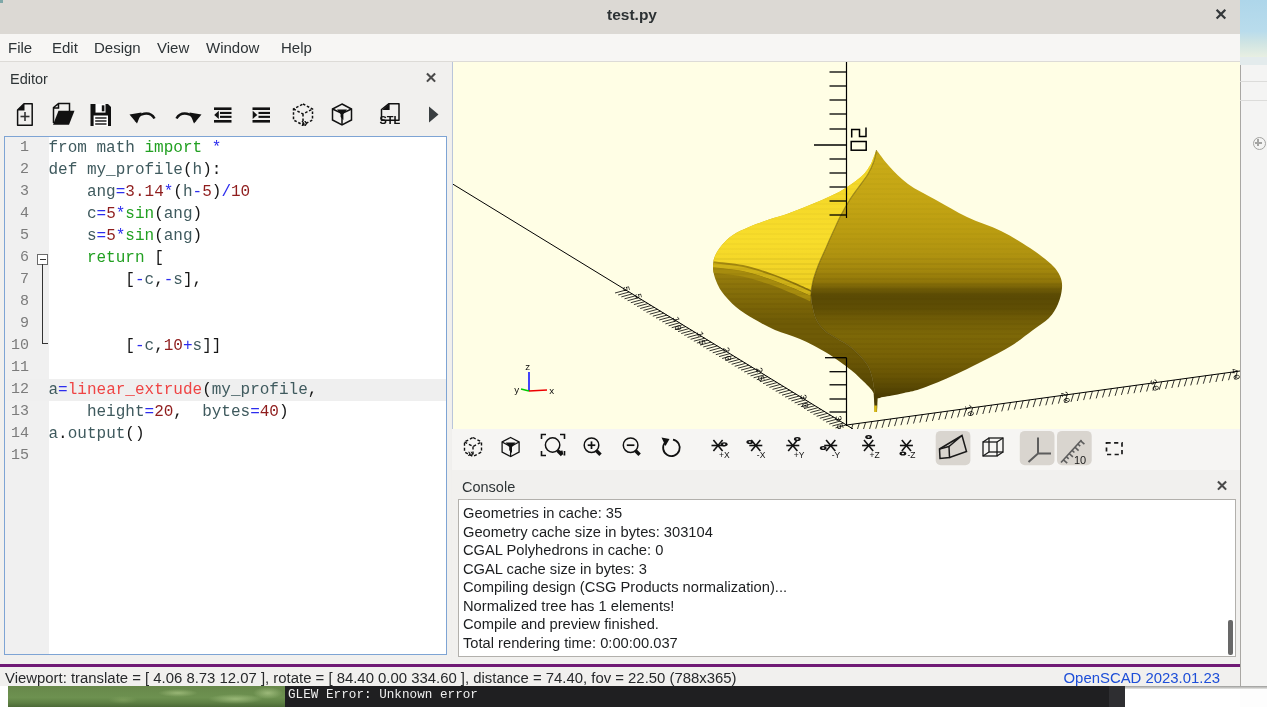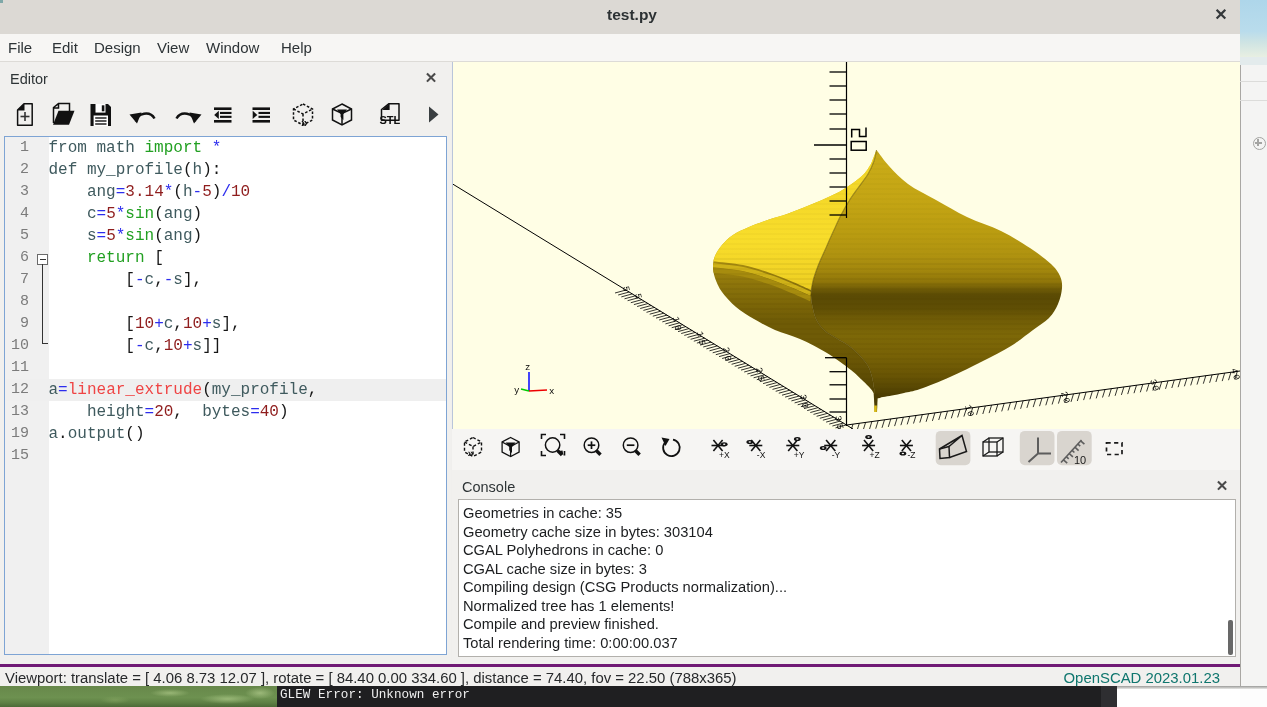--- a/index.html
+++ b/index.html
@@ -9,38 +9,38 @@
 #rstrip{left:1240px;top:0;width:27px;height:707px;background:#f4f4f3}
 #sky{left:0;top:0;width:27px;height:57px;background:linear-gradient(180deg,#aed6ea 0%,#b9dcec 55%,#cfe4e3 75%,#e8efe2 100%)}
 #rwin1{left:0;top:57px;width:27px;height:8px;background:#e3ebec}
 #rsep1{left:0;top:81px;width:27px;height:1px;background:#dcdcda}
 #rsep2{left:0;top:100px;width:27px;height:1px;background:#dcdcda}
 #globe{left:13px;top:137px;width:13px;height:13px;border:1.6px solid #a4a4a2;border-radius:50%}
 #globe:before{content:"";position:absolute;left:1px;top:4.2px;width:7px;height:1.8px;background:#a4a4a2}
 #globe:after{content:"";position:absolute;left:3.4px;top:1px;width:1.8px;height:7px;background:#a4a4a2}
 #rbot{left:0;top:686px;width:27px;height:21px;background:#fdfdfd}
 
-#bstrip{left:0;top:686px;width:1082px;height:21px;background:#fdfdfd}
+#bstrip{left:8px;top:686px;width:1082px;height:21px;background:#fdfdfd}
 #bgreen{left:0;top:0;width:277px;height:21px;background:linear-gradient(180deg,#67884a 0%,#6d9150 55%,#5e8044 80%,#4c6a37 100%)}
 #bdark{left:277px;top:0;width:824px;height:21px;background:#1f1f21}
 #bdark2{left:1101px;top:0;width:16px;height:21px;background:#2e2e31}
 #bshadow{left:1117px;top:0;width:150px;height:3px;background:linear-gradient(180deg,#9b9b99,#e8e8e6)}
 #glew{left:280px;top:2px;color:#efefef;font-family:"Liberation Mono",monospace;font-size:12.6px;letter-spacing:0.04px;white-space:pre}
 
 #win{left:0;top:0;width:1240px;height:686px;background:#f0efed}
 #title{left:0;top:0;width:1240px;height:45px;background:#dcd9d4;border-bottom:1px solid #c3c0bb}
 #tcorner{left:0;top:0;width:3px;height:3px;background:#7fa8a8}
 #ttext{left:0;top:6px;width:1264px;text-align:center;font-size:15.5px;font-weight:700;color:#2c3133}
 #tclose{left:1212px;top:6px;width:18px;height:18px;font-size:16px;font-weight:700;color:#34383a;text-align:center;line-height:18px}
 #menubar{left:0;top:34px;width:1240px;height:28px;background:#f7f6f4;border-bottom:1px solid #dddbd7}
 .mi{position:absolute;top:5px;font-size:15px;color:#2d3336}
 
 #status{left:0;top:664px;width:1240px;height:22px;background:#f1f0ee;border-top:3px solid #701a75}
 #stext{left:5px;top:2.5px;font-size:14.9px;color:#27292b}
-#sver{right:20px;top:2.5px;font-size:14.9px;color:#0f766e;position:absolute}
+#sver{right:20px;top:2.5px;font-size:14.9px;color:#1d4ed8;position:absolute}
 
 #edock{left:0;top:62px;width:451px;height:602px;background:#f1f0ee}
 #ehead{left:10px;top:9px;font-size:14.5px;color:#2e3436}
 #eclose{left:423px;top:8px;width:16px;height:16px;color:#4a4a4a;font-size:15px;font-weight:700;text-align:center;line-height:16px}
 
 #codebox{left:4px;top:74px;width:443px;height:519px;background:#fff;border:1px solid #7ea4d4}
 #gutter{left:0;top:0;width:44px;height:517px;background:#f0f0f0}
 .cl{position:absolute;left:0;width:441px;height:22px;font-family:"Liberation Mono",monospace;font-size:16px;line-height:22px;white-space:pre}
 .ln{position:absolute;left:0;top:0;width:24px;text-align:right;color:#7b7b7b;font-family:"Liberation Mono",monospace;font-size:15px;line-height:22px}
 .ct{position:absolute;left:43.5px;top:0;line-height:22px;white-space:pre}
@@ -163,26 +163,26 @@
         <div class="abs" id="curline"></div>
         <div id="codelines">
             <div class="cl" style="top:0px"><span class="ln">1</span><span class="ct i"><span class="i">from math </span><span class="k">import</span> <span class="o">*</span></span></div>
             <div class="cl" style="top:22px"><span class="ln">2</span><span class="ct i"><span class="i">def my_profile</span><span class="p">(</span><span class="i">h</span><span class="p">):</span></span></div>
             <div class="cl" style="top:44px"><span class="ln">3</span><span class="ct i">    <span class="i">ang</span><span class="o">=</span><span class="n">3.14</span><span class="o">*</span><span class="p">(</span><span class="i">h</span><span class="o">-</span><span class="n">5</span><span class="p">)</span><span class="o">/</span><span class="n">10</span></span></div>
             <div class="cl" style="top:66px"><span class="ln">4</span><span class="ct i">    <span class="i">c</span><span class="o">=</span><span class="n">5</span><span class="o">*</span><span class="k">sin</span><span class="p">(</span><span class="i">ang</span><span class="p">)</span></span></div>
             <div class="cl" style="top:88px"><span class="ln">5</span><span class="ct i">    <span class="i">s</span><span class="o">=</span><span class="n">5</span><span class="o">*</span><span class="k">sin</span><span class="p">(</span><span class="i">ang</span><span class="p">)</span></span></div>
             <div class="cl" style="top:110px"><span class="ln">6</span><span class="ct i">    <span class="k">return</span> <span class="p">[</span></span></div>
             <div class="cl" style="top:132px"><span class="ln">7</span><span class="ct i">        <span class="p">[</span><span class="o">-</span><span class="i">c</span><span class="p">,</span><span class="o">-</span><span class="i">s</span><span class="p">],</span></span></div>
             <div class="cl" style="top:154px"><span class="ln">8</span></div>
-            <div class="cl" style="top:176px"><span class="ln">9</span><span class="ct i">        <span class="p">[</span><span class="n">10</span><span class="o">+</span><span class="i">c</span><span class="p">,</span><span class="n">10</span><span class="o">+</span><span class="i">s</span><span class="p">],</span></span></div>
+            <div class="cl" style="top:176px"><span class="ln">9</span></div>
             <div class="cl" style="top:198px"><span class="ln">10</span><span class="ct i">        <span class="p">[</span><span class="o">-</span><span class="i">c</span><span class="p">,</span><span class="n">10</span><span class="o">+</span><span class="i">s</span><span class="p">]]</span></span></div>
             <div class="cl" style="top:220px"><span class="ln">11</span><span class="ct i"></span></div>
             <div class="cl" style="top:242px"><span class="ln">12</span><span class="ct i"><span class="i">a</span><span class="o">=</span><span class="f">linear_extrude</span><span class="p">(</span><span class="i">my_profile</span><span class="p">,</span></span></div>
             <div class="cl" style="top:264px"><span class="ln">13</span><span class="ct i">    <span class="i">height</span><span class="o">=</span><span class="n">20</span><span class="p">,</span>  <span class="i">bytes</span><span class="o">=</span><span class="n">40</span><span class="p">)</span></span></div>
-            <div class="cl" style="top:286px"><span class="ln">19</span><span class="ct i"><span class="i">a</span><span class="p">.</span><span class="i">output</span><span class="p">()</span></span></div>
+            <div class="cl" style="top:286px"><span class="ln">14</span><span class="ct i"><span class="i">a</span><span class="p">.</span><span class="i">output</span><span class="p">()</span></span></div>
             <div class="cl" style="top:308px"><span class="ln">15</span><span class="ct i"></span></div>
           </div>
         <div class="abs" id="foldbox"></div>
         <div class="abs" id="foldline"></div>
         <div class="abs" id="foldend"></div>
       </div>
     </div>
     <div class="abs" id="vpwrap">
       <svg class="abs" style="left:0;top:0" width="787" height="367" viewBox="0 0 787 367" id="vpsvg">
           <defs>

